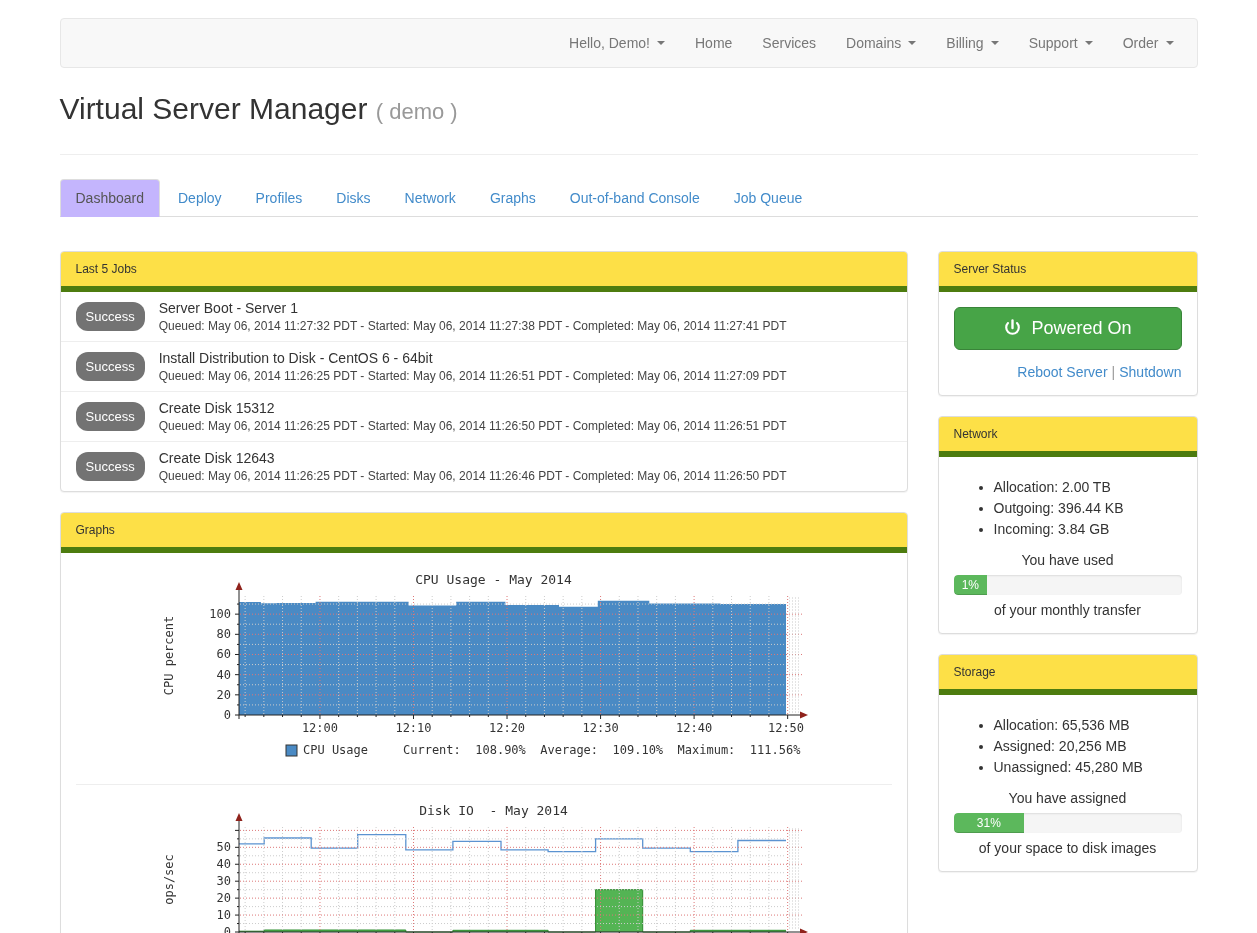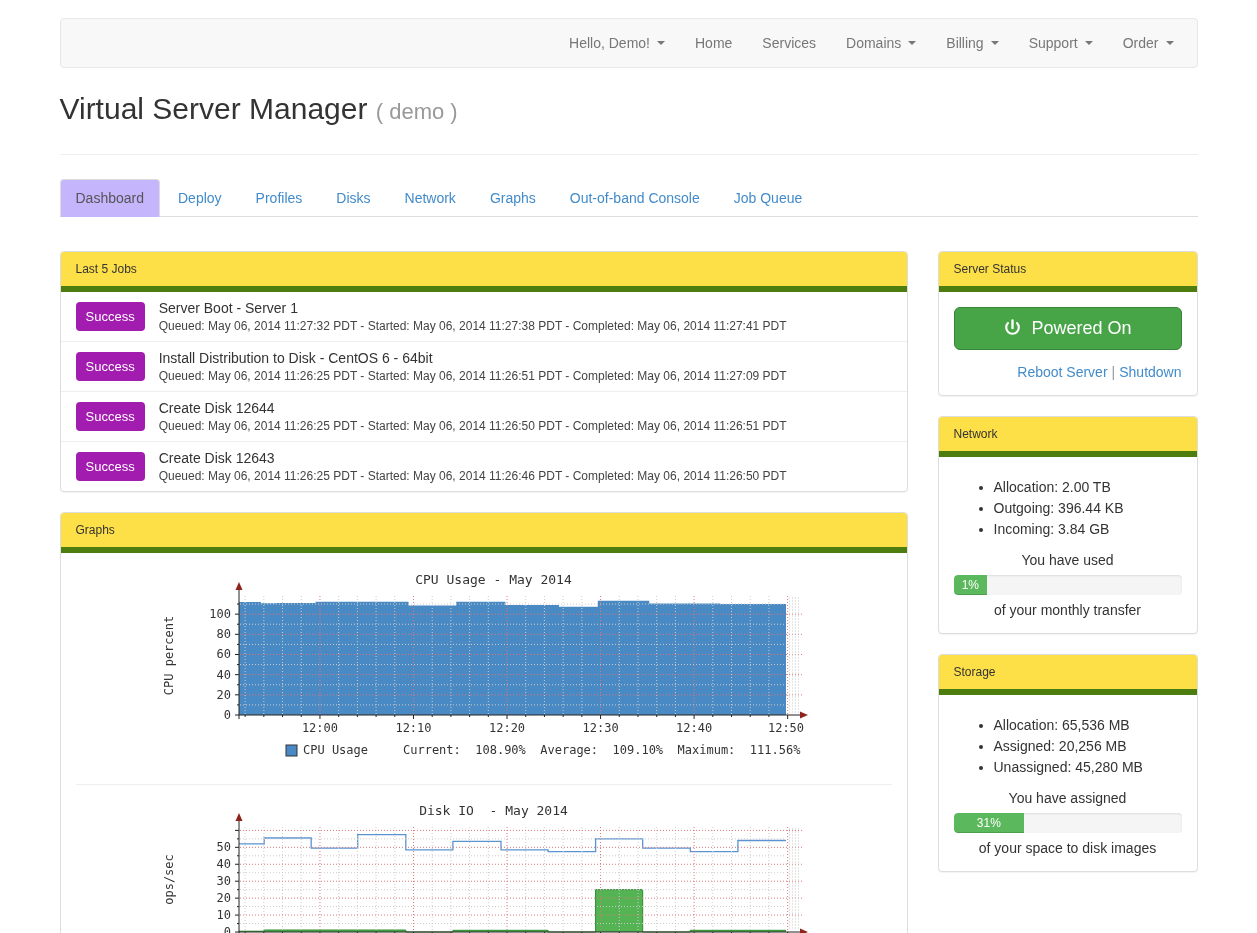--- a/index.html
+++ b/index.html
@@ -56,22 +56,22 @@
   .panel-heading {
     padding: 10px 15px; background: #fde047; border-bottom: 6px solid #4d7c0f;
     border-radius: 3px 3px 0 0; font-size: 12px; color: #333;
   }
   .panel-body { padding: 15px; }
 
   
   .job { display: flex; align-items: center; padding: 8px 15px; border-top: 1px solid #eee; }
   .job:first-child { border-top: none; }
   .badge-success {
-    background: #a21caf; color: #fff; font-size: 13px; padding: 7px 10px;
-    border-radius: 4px; margin-right: 14px; white-space: nowrap;
+    background: #737373; color: #fff; font-size: 13px; padding: 7px 10px;
+    border-radius: 12px; margin-right: 14px; white-space: nowrap;
   }
   .job-title { font-size: 14px; color: #333; }
   .job-meta { font-size: 12px; color: #444; margin-top: 3px; }
 
   
   .chart-wrap { text-align: center; }
   hr.sep { border: none; border-top: 1px solid #eee; margin: 12px 0 14px; }
   svg text { fill: #333; }
   .ct { font: 13px "DejaVu Sans Mono", monospace; }
   .tk { font: 12px "DejaVu Sans Mono", monospace; }
@@ -203,21 +203,21 @@
           <div class="job">
             <span class="badge-success">Success</span>
             <div>
               <div class="job-title">Install Distribution to Disk - CentOS 6 - 64bit</div>
               <div class="job-meta">Queued: May 06, 2014 11:26:25 PDT - Started: May 06, 2014 11:26:51 PDT - Completed: May 06, 2014 11:27:09 PDT</div>
             </div>
           </div>
           <div class="job">
             <span class="badge-success">Success</span>
             <div>
-              <div class="job-title">Create Disk 12644</div>
+              <div class="job-title">Create Disk 15312</div>
               <div class="job-meta">Queued: May 06, 2014 11:26:25 PDT - Started: May 06, 2014 11:26:50 PDT - Completed: May 06, 2014 11:26:51 PDT</div>
             </div>
           </div>
           <div class="job">
             <span class="badge-success">Success</span>
             <div>
               <div class="job-title">Create Disk 12643</div>
               <div class="job-meta">Queued: May 06, 2014 11:26:25 PDT - Started: May 06, 2014 11:26:46 PDT - Completed: May 06, 2014 11:26:50 PDT</div>
             </div>
           </div>

